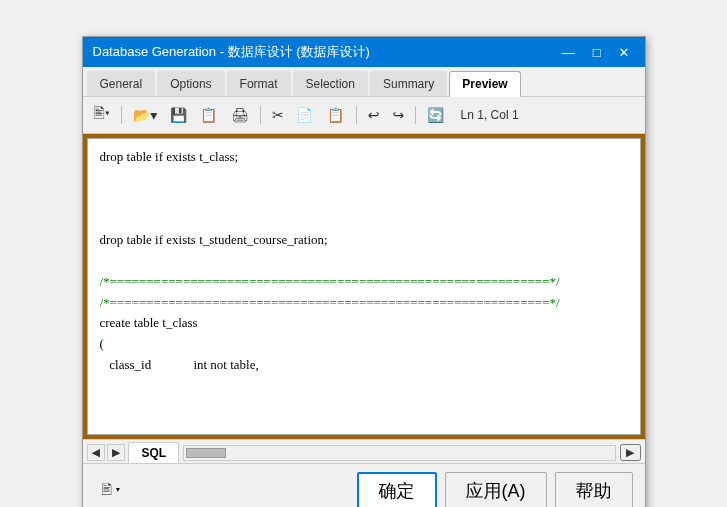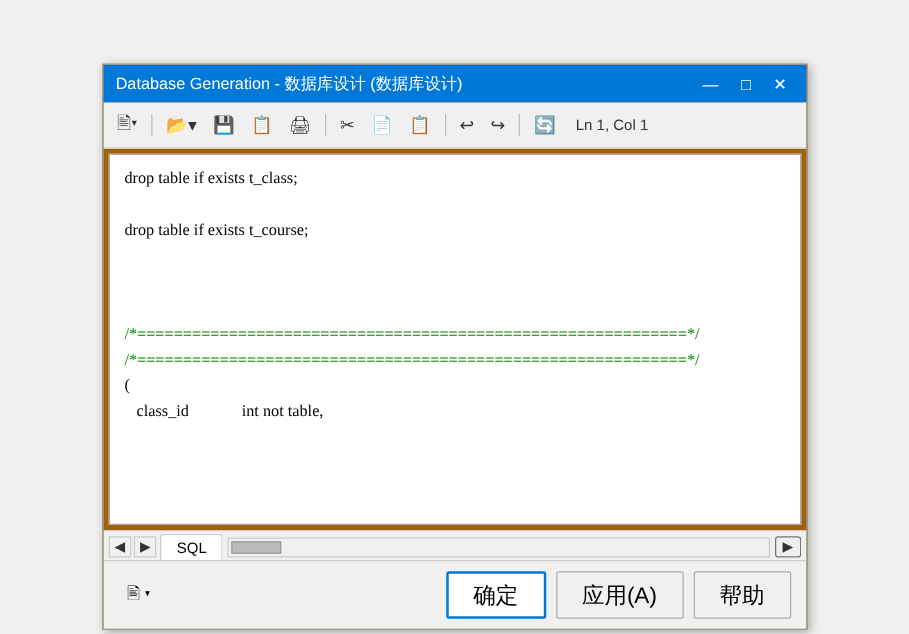--- a/index.html
+++ b/index.html
@@ -149,21 +149,21 @@
       font-size: 12px;
       cursor: pointer;
       border: 1px solid #ccc;
       border-bottom: none;
       background: #e8e8e8;
       border-radius: 3px 3px 0 0;
       margin-left: 3px;
     }
     .btab.active {
       background: white;
-      font-weight: 400;
+      font-weight: 700;
     }
     .hscroll-bar {
       flex: 1;
       height: 16px;
       background: #f0f0f0;
       border: 1px solid #ccc;
       margin: 0 4px;
       position: relative;
     }
     .hscroll-thumb {
@@ -230,20 +230,28 @@
 
   <div class="title-bar">
     <span>Database Generation - 数据库设计 (数据库设计)</span>
     <div class="title-bar-controls">
       <button class="title-btn">—</button>
       <button class="title-btn">□</button>
       <button class="title-btn close-btn">✕</button>
     </div>
   </div>
 
+  <div class="tabs-bar">
+    <div class="tab">General</div>
+    <div class="tab">Options</div>
+    <div class="tab">Format</div>
+    <div class="tab">Selection</div>
+    <div class="tab">Summary</div>
+    <div class="tab active">Preview</div>
+  </div>
 
   <div class="toolbar">
     <button class="toolbar-btn">🖹▾</button>
     <div class="toolbar-sep"></div>
     <button class="toolbar-btn">📂▾</button>
     <button class="toolbar-btn">💾</button>
     <button class="toolbar-btn">📋</button>
     <button class="toolbar-btn">🖨</button>
     <div class="toolbar-sep"></div>
     <button class="toolbar-btn">✂</button>
@@ -254,26 +262,27 @@
     <button class="toolbar-btn">↪</button>
     <div class="toolbar-sep"></div>
     <button class="toolbar-btn">🔄</button>
     <span class="status-text">Ln 1, Col 1</span>
   </div>
 
   <div class="editor-area">
     <div class="editor-scroll">
       <div class="line"><span class="kw">drop table if exists t_class;</span></div>
       <div class="line">&nbsp;</div>
-      <div class="line"><span class="kw">drop table if exists t_course;</span></div>
       <div class="line">&nbsp;</div>
       <div class="line">&nbsp;</div>
+      <div class="line"><span class="kw">drop table if exists t_student_course_ration;</span></div>
       <div class="line">&nbsp;</div>
       <div class="line comment-line">/*============================================================*/</div>
       <div class="line comment-line">/*============================================================*/</div>
+      <div class="line"><span class="kw">create table t_class</span></div>
       <div class="line">(</div>
       <div class="line">   class_id             int not table,</div>
 
     </div>
   </div>
 
   <div class="bottom-tabs">
     <div class="bottom-nav">
       <button class="nav-arrow">◀</button>
       <button class="nav-arrow">▶</button>

